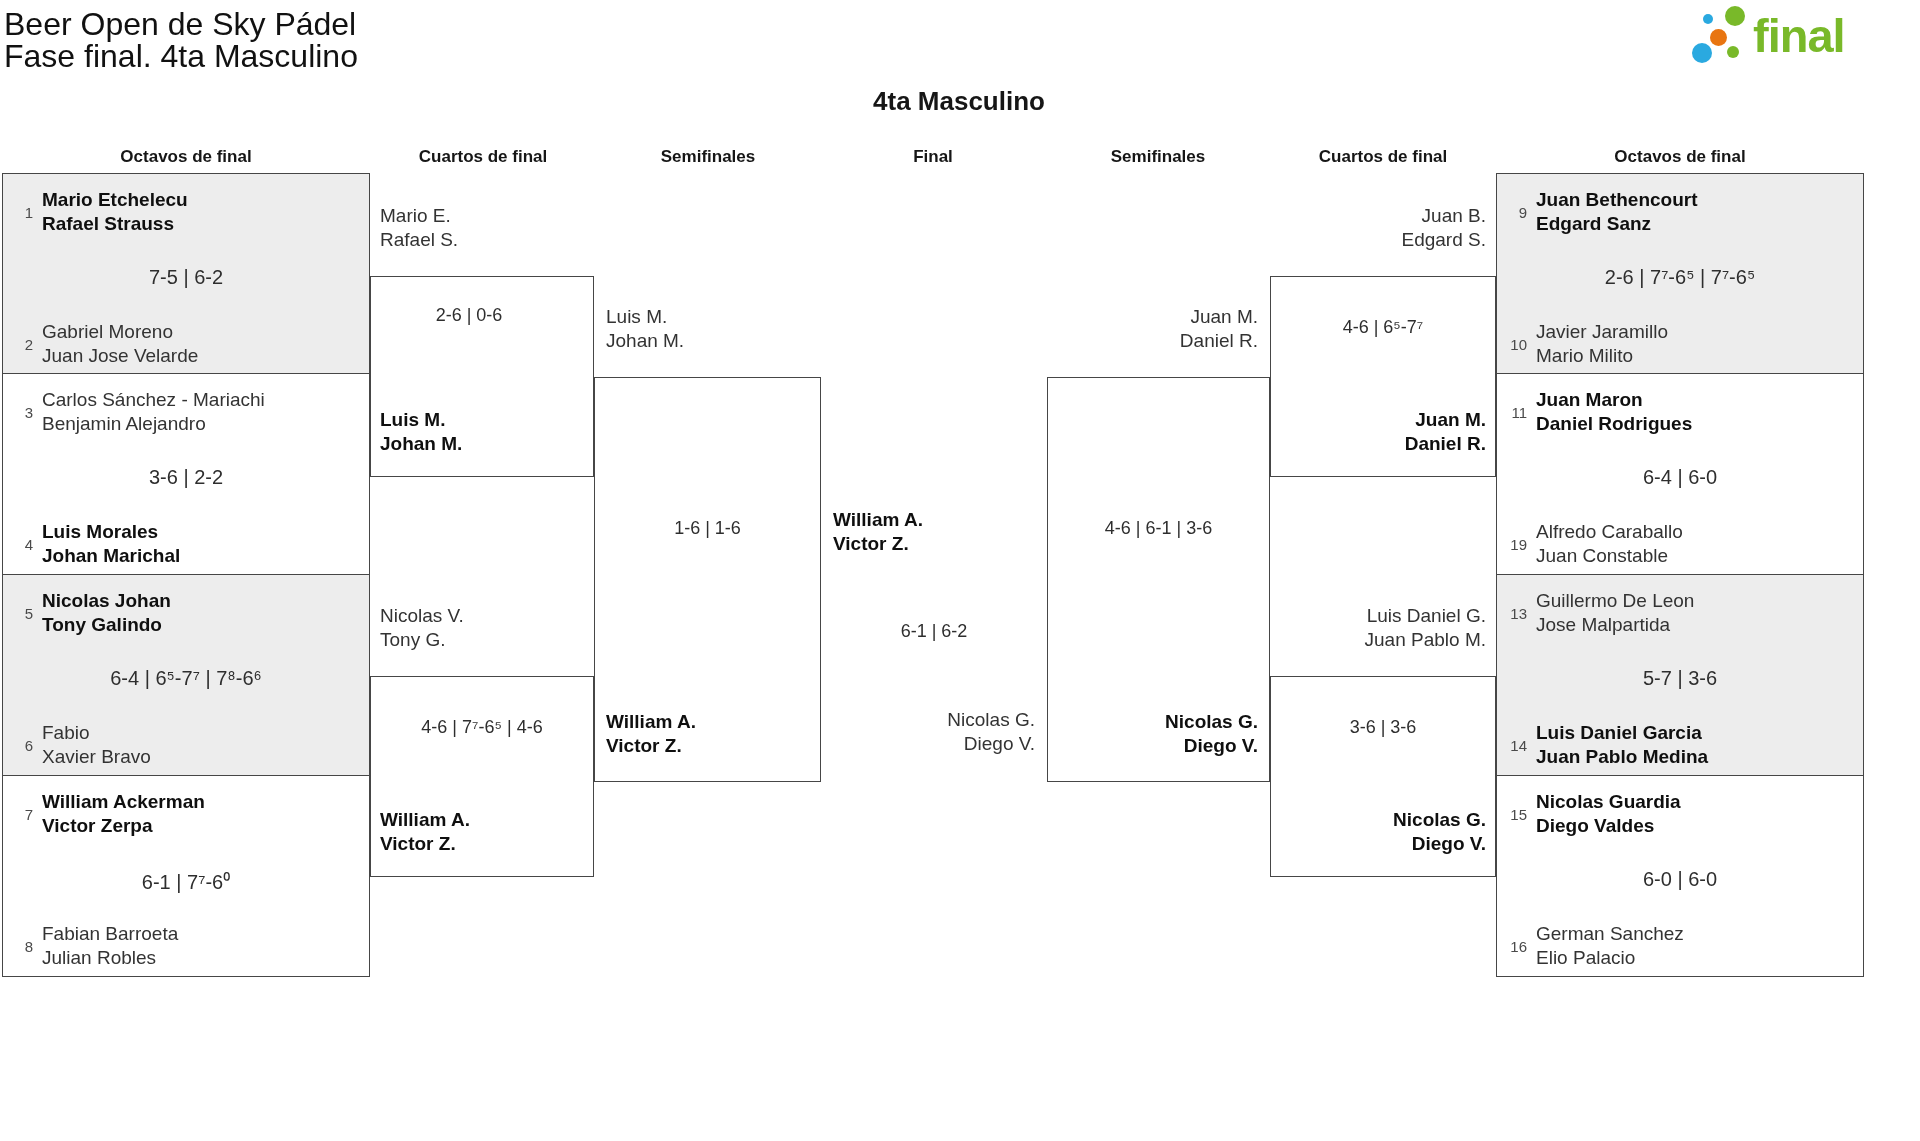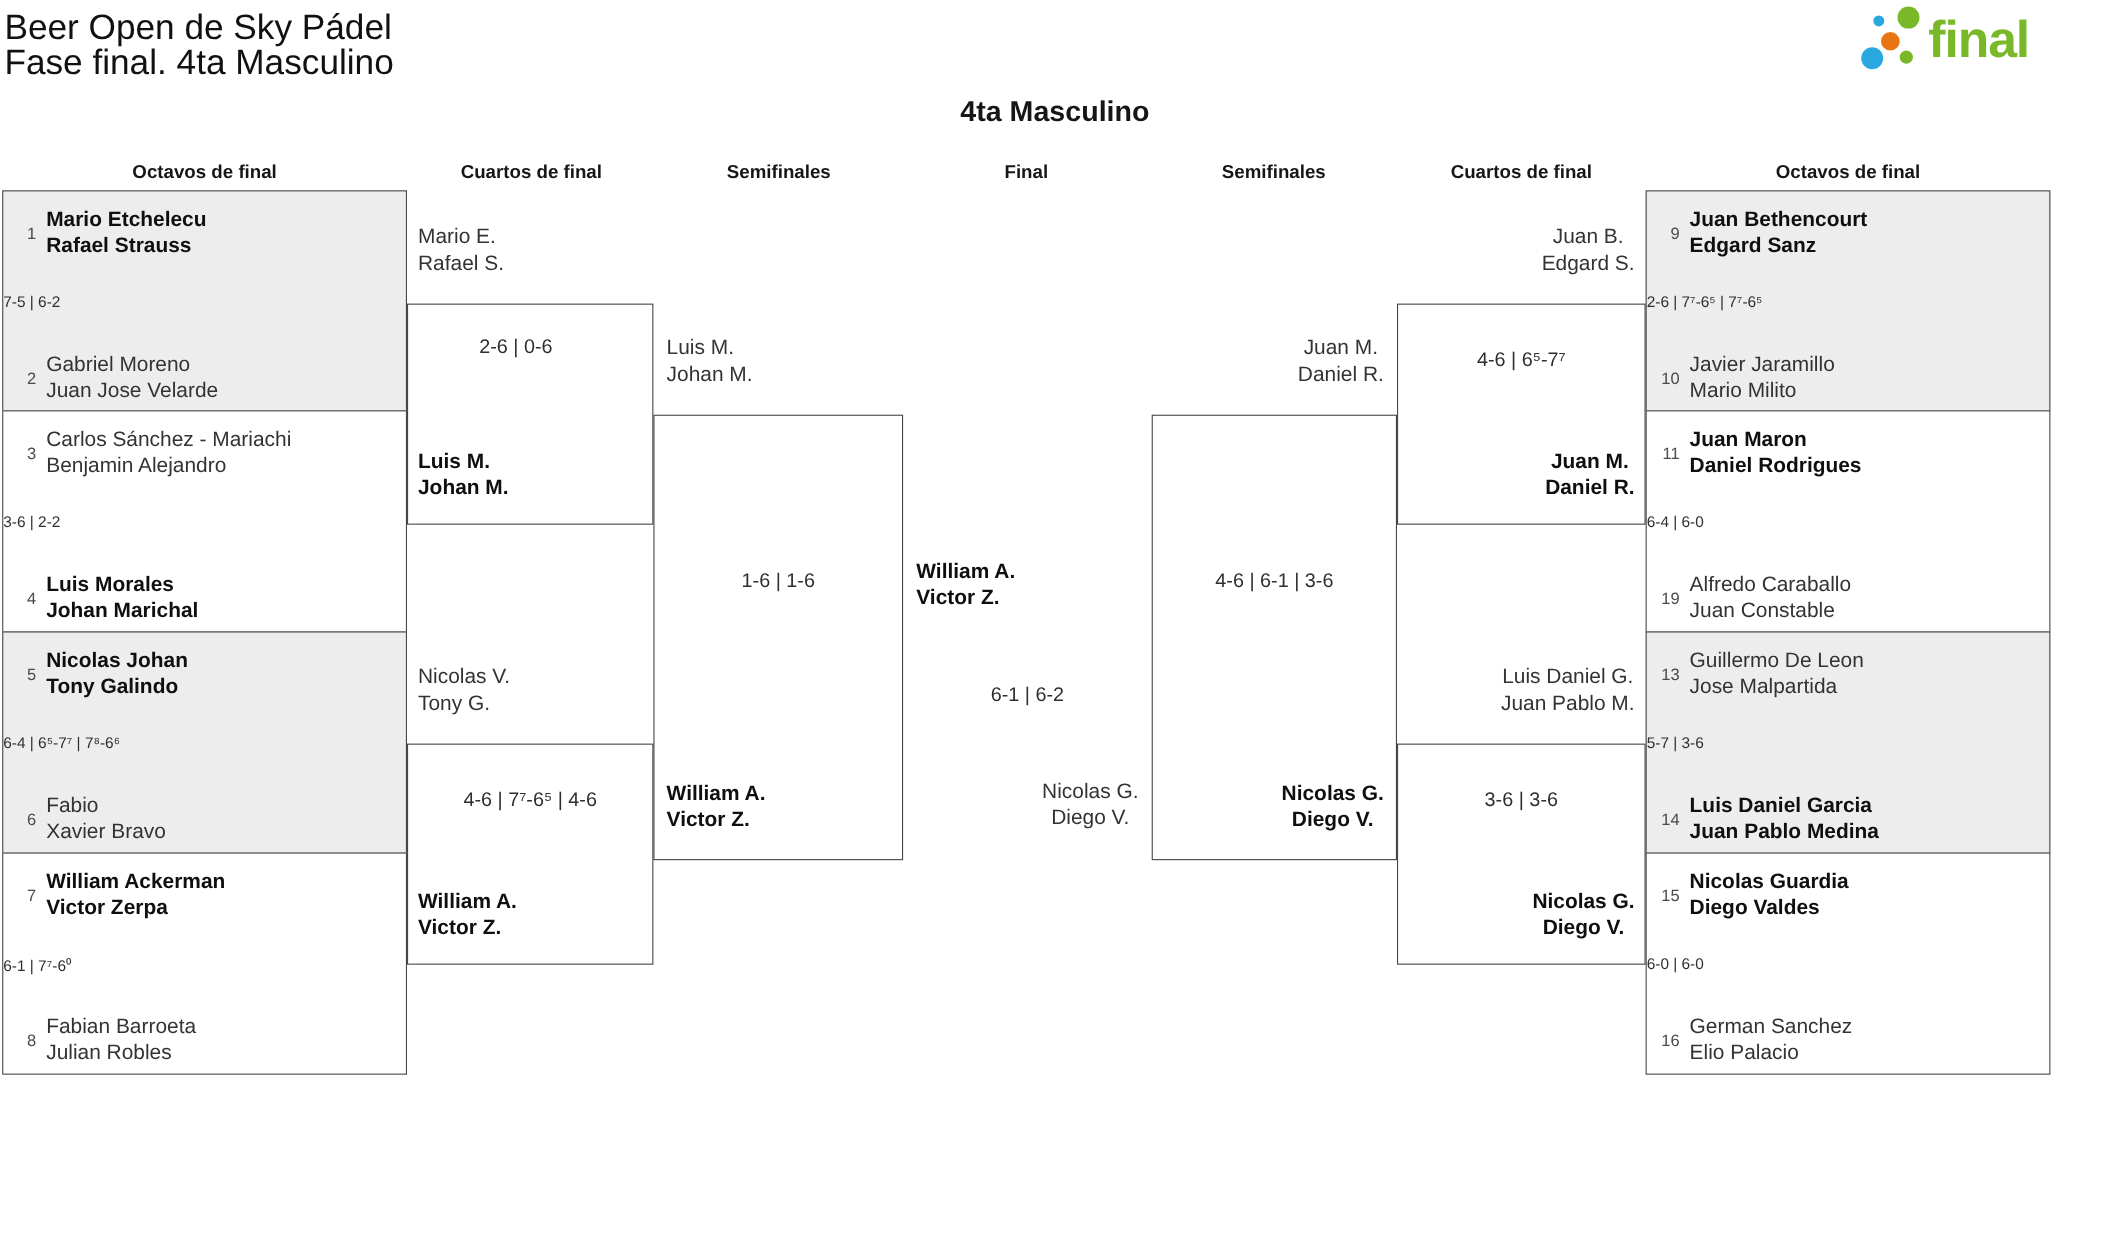--- a/index.html
+++ b/index.html
@@ -13,25 +13,25 @@
 
   .box { position:absolute; border:1px solid #464646; box-sizing:border-box; background:#ffffff; }
   .box.shaded { background:#ededed; }
   .box.open { background:transparent; }
 
   .team-row { position:absolute; left:8px; right:6px; display:flex; align-items:center; }
   .seed { width:22px; text-align:right; font-size:15px; color:#4a4a4a; flex:none; }
   .names { margin-left:9px; font-size:19px; line-height:24px; color:#333333; }
   .names.winner, .part-label.winner { font-weight:700; color:#0f0f0f; }
 
-  .score-in { position:absolute; left:0; width:100%; font-size:14px; color:#2e2e2e; white-space:nowrap; }
+  .score-in { position:absolute; left:0; width:100%; text-align:center; font-size:20px; color:#2e2e2e; white-space:nowrap; }
   .score-free { position:absolute; text-align:center; font-size:18px; color:#2e2e2e; white-space:nowrap; }
 
   .part-label { position:absolute; font-size:19px; line-height:24px; color:#333333; white-space:nowrap; }
-  .part-label.pr { text-align:center; }
+  .part-label.pr { text-align:right; }
 
   
   .logo { position:absolute; left:1685px; top:4px; width:230px; height:72px; }
   .dot { position:absolute; border-radius:50%; }
   .dot-blue   { background:#2aa9e0; }
   .dot-green  { background:#79b929; }
   .dot-orange { background:#e87511; }
   .logo-text { position:absolute; left:68px; top:4px; font-size:47px; font-weight:800; letter-spacing:-1px; color:#79b929; }
 </style>
 </head>

